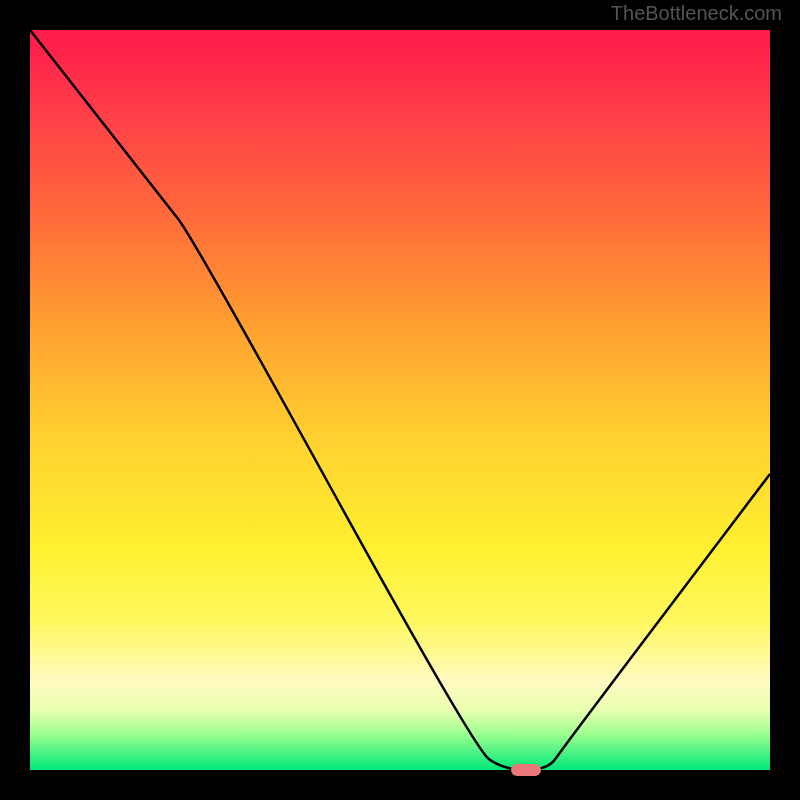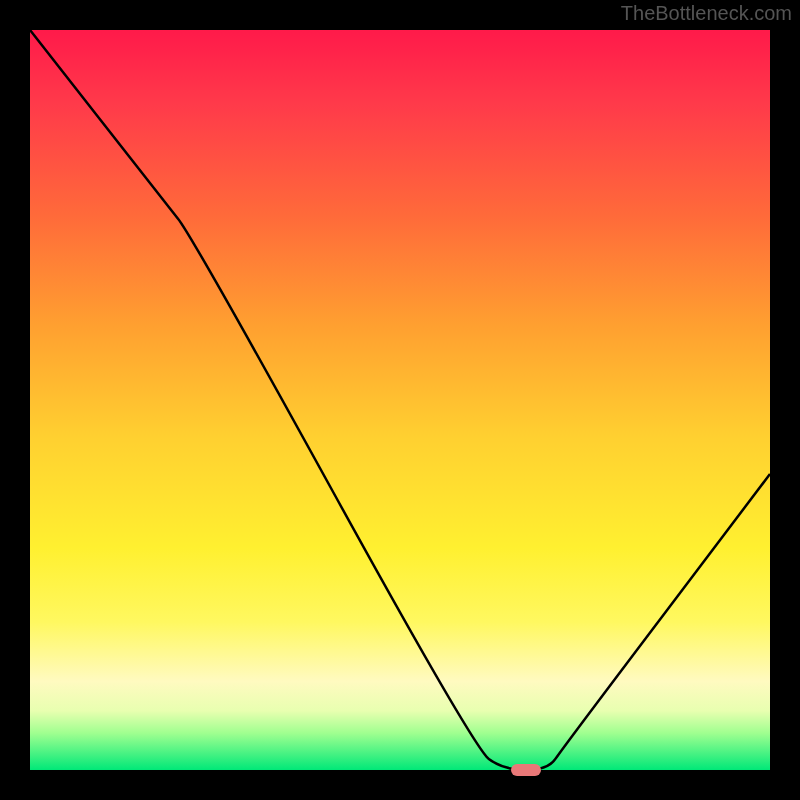--- a/index.html
+++ b/index.html
@@ -7,21 +7,21 @@
     padding: 0;
     width: 800px;
     height: 800px;
     background: #000;
     position: relative;
     font-family: Arial, sans-serif;
   }
   .watermark {
     position: absolute;
     top: 2px;
-    right: 8px;
+    right: 18px;
     color: #555;
     font-size: 20px;
     font-weight: normal;
     z-index: 10;
   }
   .plot-area {
     position: absolute;
     top: 30px;
     left: 30px;
     width: 740px;

